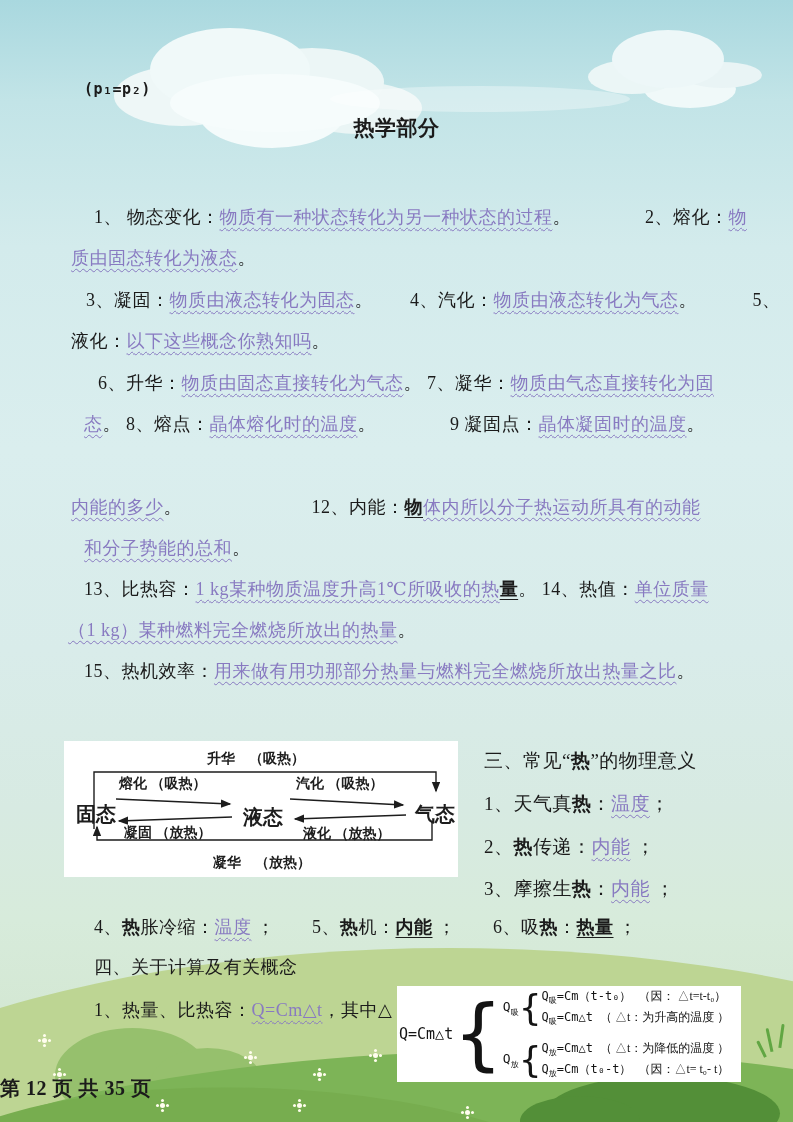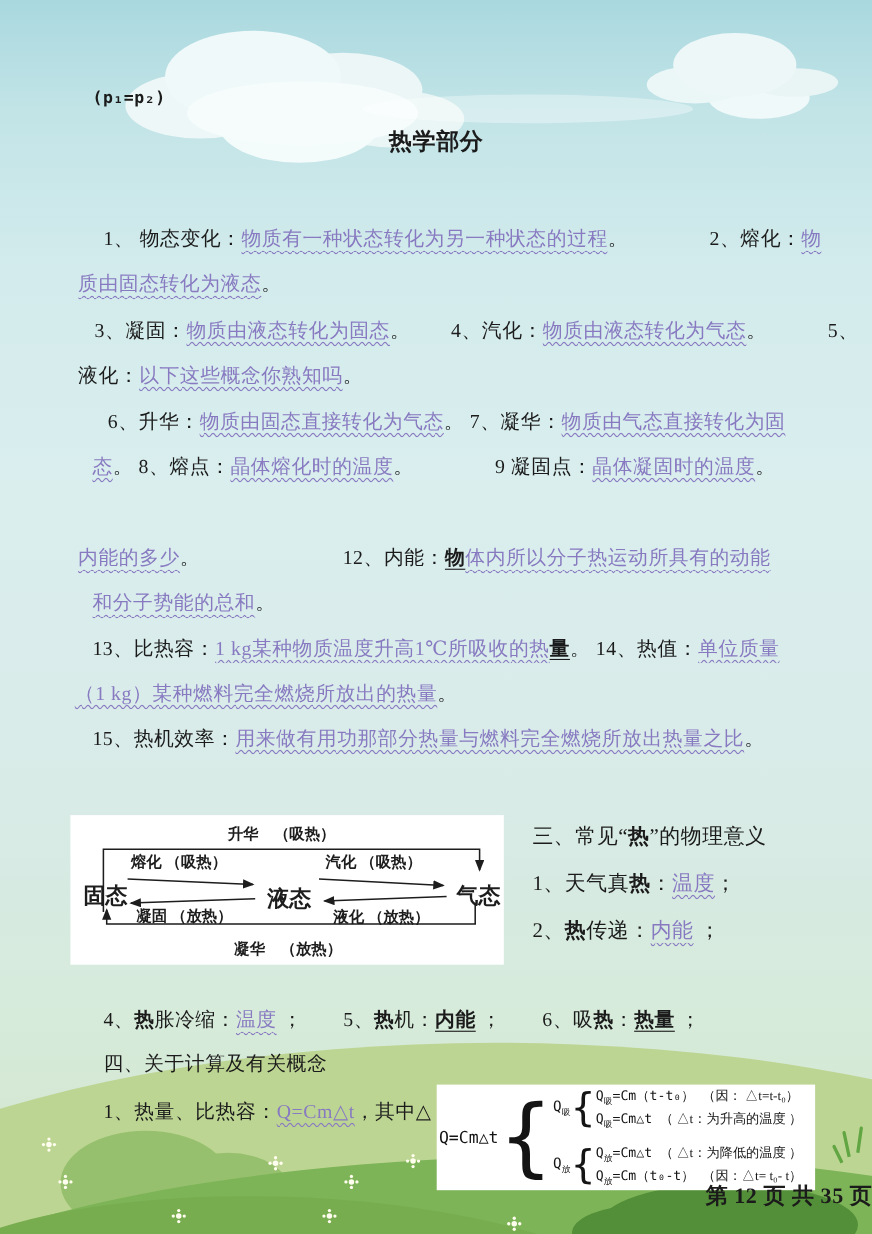--- a/index.html
+++ b/index.html
@@ -35,21 +35,21 @@
   .line{position:absolute;font-size:18px;line-height:1.25;white-space:nowrap;
         color:#1b1b1b;z-index:10;letter-spacing:0.5px;}
   .line.r{font-size:19px;}
   .s-n{}
   .s-b{font-weight:bold;}
   .s-p{color:#887ac1;text-decoration:underline;text-decoration-style:wavy;
        text-decoration-thickness:1px;text-underline-offset:4px;}
   .s-bu{font-weight:bold;text-decoration:underline;text-underline-offset:4px;}
   #p-note{left:84px;top:80px;font-family:"DejaVu Sans Mono",monospace;font-size:15px;font-weight:bold;}
   #doc-title{left:0;top:115px;width:100%;text-align:center;font-size:21px;font-weight:bold;}
-  #footer{left:0;top:1076px;width:100%;text-align:right;font-size:20px;font-weight:bold;z-index:12;}
+  #footer{left:0;top:1076px;width:100%;text-align:left;font-size:20px;font-weight:bold;z-index:12;}
   
   #diagram{position:absolute;left:64px;top:741px;width:394px;height:136px;background:#ffffff;z-index:9;}
   #diagram svg{display:block;}
   #diagram text{font-family:"Liberation Serif","DejaVu Serif",serif;fill:#1d1d1d;font-weight:600;}
   .d-state{font-size:20px;}
   .d-lab{font-size:14px;}
   
   #formula-box{position:absolute;left:397px;top:986px;width:344px;height:96px;background:#ffffff;
     z-index:11;display:flex;align-items:center;padding:0 2px;box-sizing:border-box;
     font-family:"DejaVu Sans Mono",monospace;color:#141414;font-size:12px;}
@@ -106,20 +106,21 @@
   <div class="line" style="left:84px;top:413px"><span class="s-p">态</span><span class="s-n">。 8、熔点：</span><span class="s-p">晶体熔化时的温度</span><span class="s-n">。　　　　</span><span class="s-n">9 凝固点：</span><span class="s-p">晶体凝固时的温度</span><span class="s-n">。</span></div>
   <div class="line" style="left:71px;top:496px"><span class="s-p">内能的多少</span><span class="s-n">。　　　　　　　</span><span class="s-n">12、内能：</span><span class="s-bu">物</span><span class="s-p">体内所以分子热运动所具有的动能</span></div>
   <div class="line" style="left:84px;top:537px"><span class="s-p">和分子势能的总和</span><span class="s-n">。</span></div>
   <div class="line" style="left:84px;top:578px"><span class="s-n">13、比热容：</span><span class="s-p">1 kg某种物质温度升高1℃所吸收的热</span><span class="s-bu">量</span><span class="s-n">。 14、热值：</span><span class="s-p">单位质量</span></div>
   <div class="line" style="left:68px;top:619px"><span class="s-p">（1 kg）某种燃料完全燃烧所放出的热量</span><span class="s-n">。</span></div>
   <div class="line" style="left:84px;top:660px"><span class="s-n">15、热机效率：</span><span class="s-p">用来做有用功那部分热量与燃料完全燃烧所放出热量之比</span><span class="s-n">。</span></div>
 
   <div class="line r" style="left:484px;top:749px"><span class="s-n">三、常见“</span><span class="s-b">热</span><span class="s-n">”的物理意义</span></div>
   <div class="line r" style="left:484px;top:792px"><span class="s-n">1、天气真</span><span class="s-b">热</span><span class="s-n">：</span><span class="s-p">温度</span><span class="s-n">；</span></div>
   <div class="line r" style="left:484px;top:835px"><span class="s-n">2、</span><span class="s-b">热</span><span class="s-n">传递：</span><span class="s-p">内能</span><span class="s-n"> ；</span></div>
+  <div class="line r" style="left:484px;top:877px"><span class="s-n">3、摩擦生</span><span class="s-b">热</span><span class="s-n">：</span><span class="s-p">内能</span><span class="s-n"> ；</span></div>
 
   <div class="line" style="left:94px;top:916px"><span class="s-n">4、</span><span class="s-b">热</span><span class="s-n">胀冷缩：</span><span class="s-p">温度</span><span class="s-n"> ；　　5、</span><span class="s-b">热</span><span class="s-n">机：</span><span class="s-bu">内能</span><span class="s-n"> ；　　6、吸</span><span class="s-b">热</span><span class="s-n">：</span><span class="s-bu">热量</span><span class="s-n"> ；</span></div>
   <div class="line" style="left:94px;top:956px"><span class="s-n">四、关于计算及有关概念</span></div>
   <div class="line" style="left:94px;top:999px"><span class="s-n">1、热量、比热容：</span><span class="s-p">Q=Cm△t</span><span class="s-n">，其中△</span></div>
 
   <div class="line" id="footer">第 12 页 共 35 页</div>
 
   <div id="diagram">
     <svg width="394" height="136" viewBox="0 0 394 136">
       <defs>

